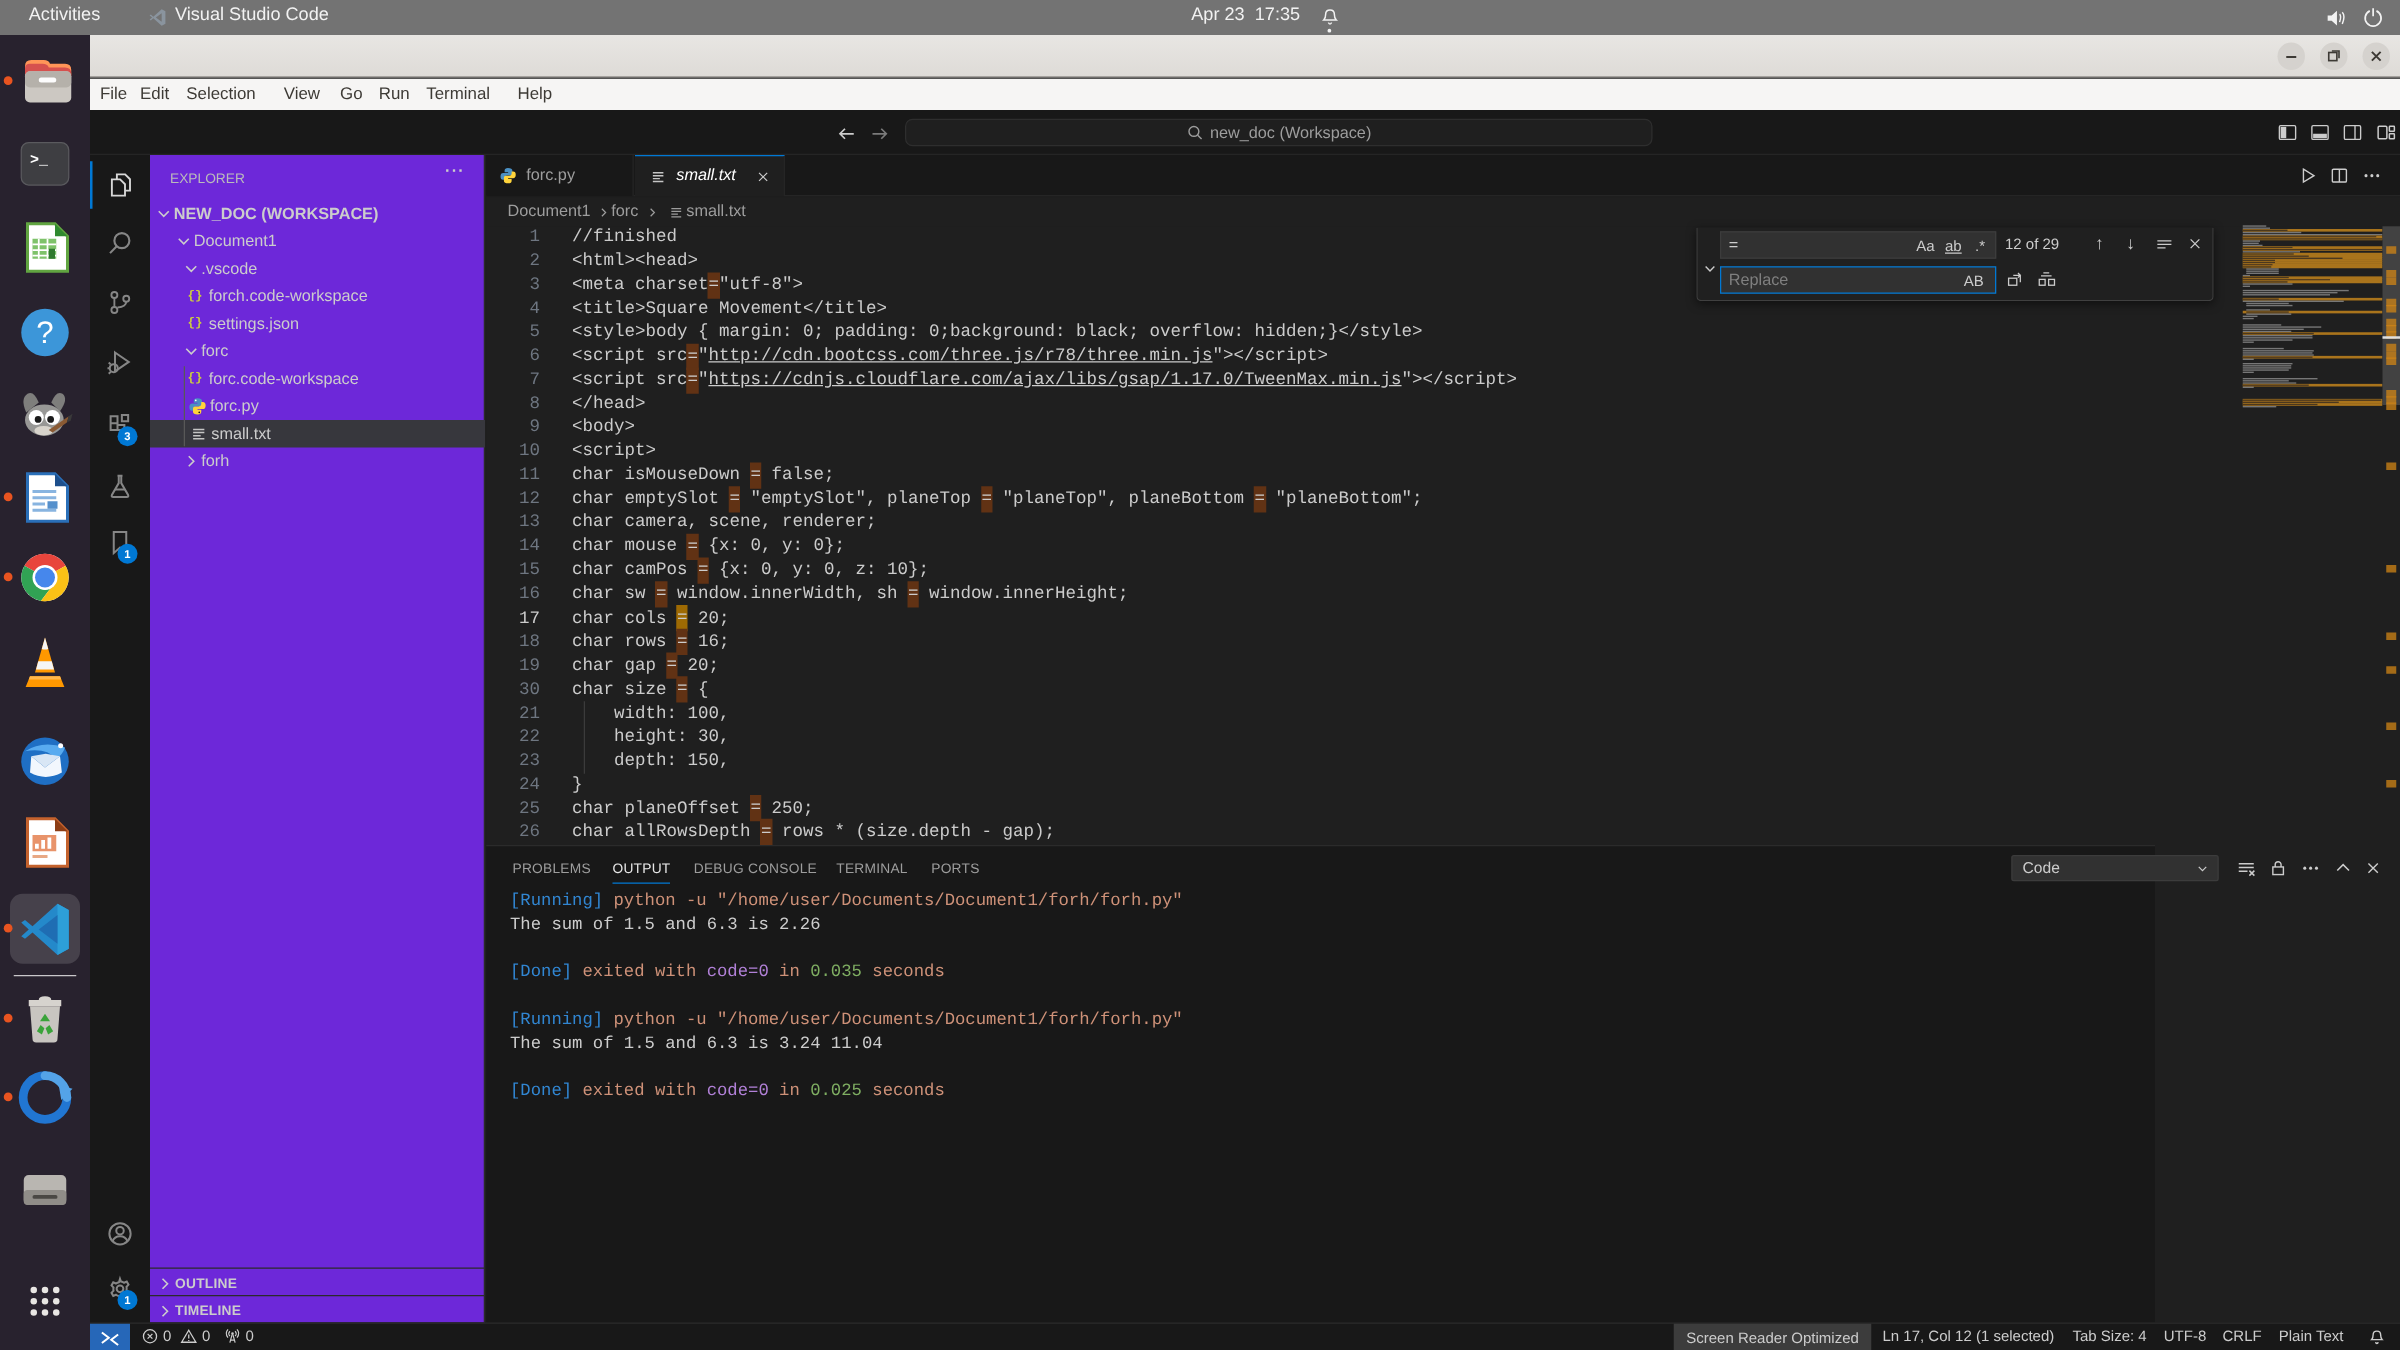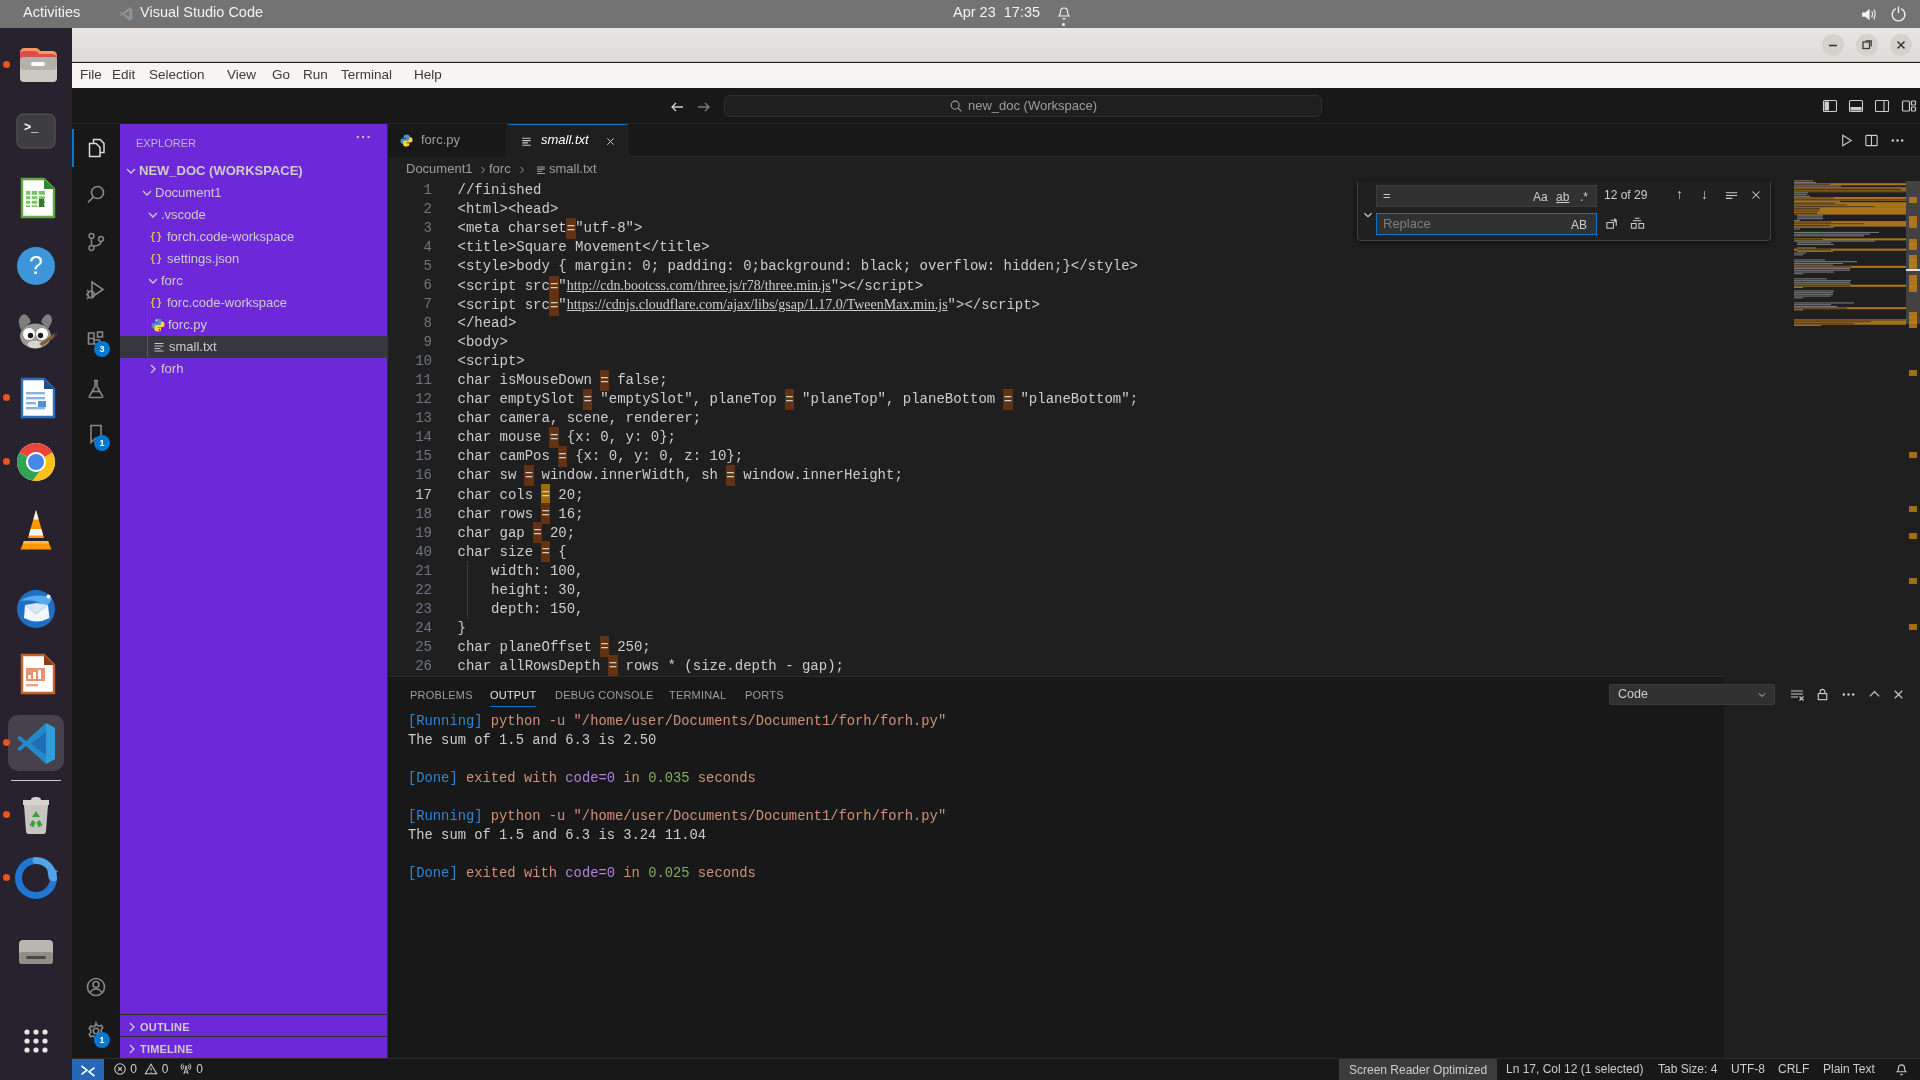--- a/index.html
+++ b/index.html
@@ -18,21 +18,21 @@
 #sidebar { position:absolute; left:120px; top:124px; width:268px; height:934px; background:#6d28d9; border-right:1px solid #2b2b2b; font-size:13px; color:#cccccc; }
 #tabstrip { position:absolute; left:389px; top:124px; width:1531px; height:33px; background:#181818; border-bottom:1px solid #252525; }
 #breadcrumb { position:absolute; left:389px; top:158px; width:1531px; height:23px; background:#1f1f1f; color:#9d9d9d; font-size:13px; }
 #editor { position:absolute; left:389px; top:181px; width:1531px; height:495px; background:#1f1f1f; overflow:hidden; }
 .cl { position:relative; height:19.04px; line-height:19.04px; font-family:"Liberation Mono",monospace; font-size:14px; white-space:pre; color:#cccccc; }
 .cl .num { position:absolute; left:0; width:43px; text-align:right; color:#6e7681; font-size:14px; }
 .cl .num.on { color:#cccccc; }
 .cl .ct { position:absolute; left:68.5px; }
 .m { background:#613214; padding:2.5px 0.5px; margin:0 -0.5px; }
 .c { background:#9E6A03; padding:2.5px 0.5px; margin:0 -0.5px; }
-.lnk { text-decoration:underline;font-family:Liberation Serif, serif; }
+.lnk { text-decoration:underline; }
 #findw { position:absolute; left:1357px; top:182px; width:414px; height:59px; background:#202020; border:1px solid #404040; border-top:none; border-bottom-left-radius:4px; border-bottom-right-radius:4px; box-shadow:0 2px 8px rgba(0,0,0,0.5); font-size:13px; }
 .finput { position:absolute; left:18px; width:221px; height:22px; background:#313131; border:1px solid #3c3c3c; color:#ccc; line-height:20px; padding-left:6px; font-size:13px; }
 .fbtn { position:absolute; color:#ccc; font-size:12px; }
 #panel { position:absolute; left:389px; top:676px; width:1335px; height:382px; background:#181818; border-top:1px solid #2b2b2b; }
 .ptab { position:absolute; top:12px; font-size:11px; letter-spacing:0.2px; color:#9d9d9d; }
 .ptab.on { color:#e7e7e7; border-bottom:1px solid #0078d4; padding-bottom:5px; }
 .ol { height:19px; line-height:19px; font-family:"Liberation Mono",monospace; font-size:13.8px; white-space:pre; }
 .ob { color:#3186d2; } .ot { color:#ce9178;text-align:center; } .ow { color:#cccccc; } .op { color:#b180d7; } .og { color:#7fae62; }
 #status { position:absolute; left:72px; top:1058px; width:1848px; height:22px; background:#181818; border-top:1px solid #2b2b2b; color:#cccccc; font-size:12px; }
 #status .it { position:absolute; top:3px; }
@@ -464,21 +464,21 @@
 <div class="cl"><span class="num">10</span><span class="ct">&lt;script&gt;</span></div>
 <div class="cl"><span class="num">11</span><span class="ct">char isMouseDown <span class="m">=</span> false;</span></div>
 <div class="cl"><span class="num">12</span><span class="ct">char emptySlot <span class="m">=</span> "emptySlot", planeTop <span class="m">=</span> "planeTop", planeBottom <span class="m">=</span> "planeBottom";</span></div>
 <div class="cl"><span class="num">13</span><span class="ct">char camera, scene, renderer;</span></div>
 <div class="cl"><span class="num">14</span><span class="ct">char mouse <span class="m">=</span> {x: 0, y: 0};</span></div>
 <div class="cl"><span class="num">15</span><span class="ct">char camPos <span class="m">=</span> {x: 0, y: 0, z: 10};</span></div>
 <div class="cl"><span class="num">16</span><span class="ct">char sw <span class="m">=</span> window.innerWidth, sh <span class="m">=</span> window.innerHeight;</span></div>
 <div class="cl"><span class="num on">17</span><span class="ct">char cols <span class="c">=</span> 20;</span></div>
 <div class="cl"><span class="num">18</span><span class="ct">char rows <span class="m">=</span> 16;</span></div>
 <div class="cl"><span class="num">19</span><span class="ct">char gap <span class="m">=</span> 20;</span></div>
-<div class="cl"><span class="num">40</span><span class="ct">char size <span class="m">=</span> {</span></div>
+<div class="cl"><span class="num">30</span><span class="ct">char size <span class="m">=</span> {</span></div>
 <div class="cl"><span class="num">21</span><span class="ct">    width: 100,</span></div>
 <div class="cl"><span class="num">22</span><span class="ct">    height: 30,</span></div>
 <div class="cl"><span class="num">23</span><span class="ct">    depth: 150,</span></div>
 <div class="cl"><span class="num">24</span><span class="ct">}</span></div>
 <div class="cl"><span class="num">25</span><span class="ct">char planeOffset <span class="m">=</span> 250;</span></div>
 <div class="cl"><span class="num">26</span><span class="ct">char allRowsDepth <span class="m">=</span> rows * (size.depth - gap);</span></div>
 <div style="position:absolute;left:77.5px;top:380px;width:1px;height:58px;background:#3b3b3b"></div>
 </div>
 <svg class="abs" style="left:1794px;top:178px" width="112" height="498" viewBox="0 0 112 498">
 <rect x="0" y="2.3" width="19" height="1.1" fill="#9a9a9a" opacity="0.72"></rect>
@@ -629,21 +629,21 @@
     </svg>
 </div>
 <div id="panel">
   <span class="ptab" style="left:21px">PROBLEMS</span>
   <span class="ptab on" style="left:101px">OUTPUT</span>
   <span class="ptab" style="left:166px">DEBUG CONSOLE</span>
   <span class="ptab" style="left:280px">TERMINAL</span>
   <span class="ptab" style="left:356px">PORTS</span>
   <div style="position:absolute;left:19px;top:35px">
 <div class="ol"><span class="ob">[Running]</span> <span class="ot">python -u "/home/user/Documents/Document1/forh/forh.py"</span></div>
-<div class="ol"><span class="ow">The sum of 1.5 and 6.3 is 2.50</span></div>
+<div class="ol"><span class="ow">The sum of 1.5 and 6.3 is 2.26</span></div>
 <div class="ol"></div>
 <div class="ol"><span class="ob">[Done]</span> <span class="ot">exited with </span><span class="op">code=0</span><span class="ot"> in </span><span class="og">0.035</span><span class="ot"> seconds</span></div>
 <div class="ol"></div>
 <div class="ol"><span class="ob">[Running]</span> <span class="ot">python -u "/home/user/Documents/Document1/forh/forh.py"</span></div>
 <div class="ol"><span class="ow">The sum of 1.5 and 6.3 is 3.24 11.04</span></div>
 <div class="ol"></div>
 <div class="ol"><span class="ob">[Done]</span> <span class="ot">exited with </span><span class="op">code=0</span><span class="ot"> in </span><span class="og">0.025</span><span class="ot"> seconds</span></div>
   </div>
   <div style="position:absolute;left:1220px;top:7px;width:166px;height:21px;background:#313131;border:1px solid #3c3c3c;border-radius:2px;color:#cccccc;font-size:12.5px;line-height:19px;padding-left:8px">Code<svg style="position:absolute;right:6px;top:4px" width="12" height="12" viewBox="0 0 16 16" fill="none" stroke="#cccccc" stroke-width="1.3">
         <path d="M4 6 l4 4 l4 -4"></path>

